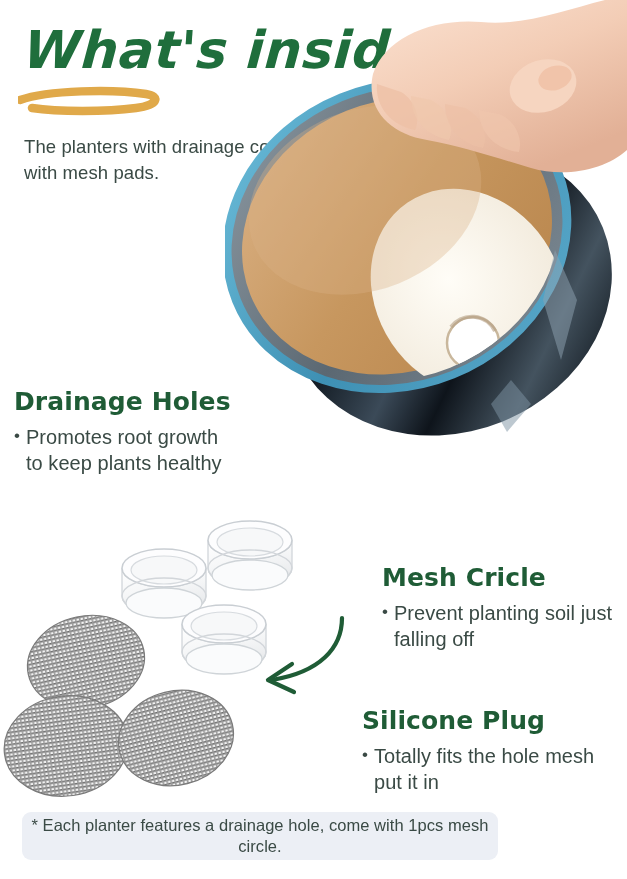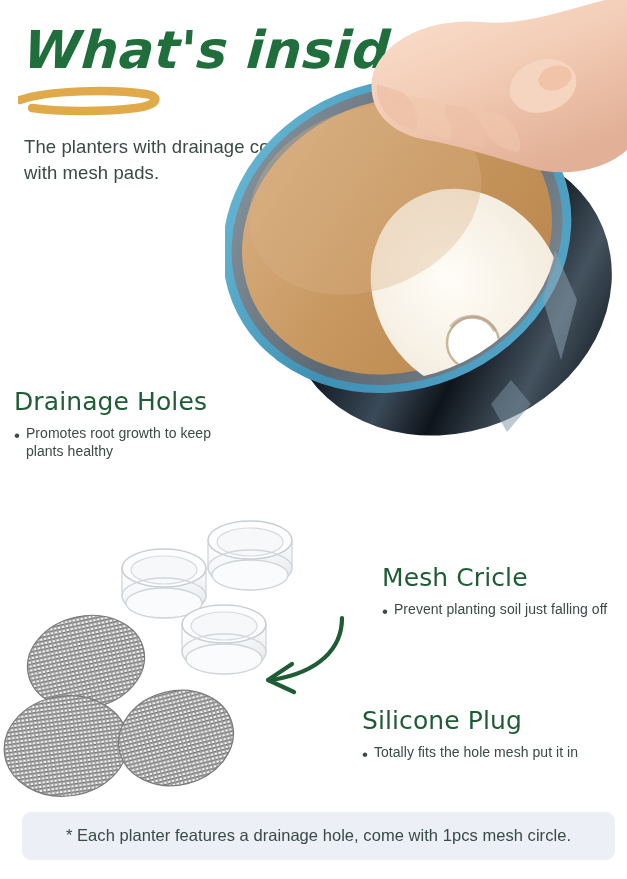--- a/index.html
+++ b/index.html
@@ -90,57 +90,57 @@
     height: 110px;
     pointer-events: none;
   }
 
   
   .feature { position: absolute; }
 
   .feature h2 {
     font-family: "DejaVu Sans", sans-serif;
     font-size: 25px;
-    font-weight: 400;
+    font-weight: 700;
     color: #1F5C36;
     letter-spacing: 0.1px;
     line-height: 1.15;
     margin-bottom: 7px;
   }
 
   .feature .bullet-row {
     display: flex;
     align-items: flex-start;
     gap: 6px;
   }
 
   .feature .dot {
     color: #3A4A45;
     font-size: 17px;
     line-height: 1.4;
     flex: 0 0 auto;
   }
 
   .feature .bullet-text {
-    font-size: 14px;
+    font-size: 20px;
     line-height: 1.33;
     color: #3A4A45;
     letter-spacing: 0.05px;
   }
 
   #feature-drainage { left: 14px; top: 388px; width: 225px; }
   #feature-mesh     { left: 345px; top: 564px; width: 250px; margin-left: 37px; }
   #feature-plug     { left: 362px; top: 672px; width: 255px; margin-top: 35px; }
 
   
   .footnote {
     position: absolute;
     left: 22px;
     top: 812px;
-    width: 593px;
+    width: 476px;
     height: 48px;
     background: #ECEFF5;
     border-radius: 9px;
     display: flex;
     align-items: center;
     justify-content: center;
     text-align: center;
   }
 
   .footnote-text {

